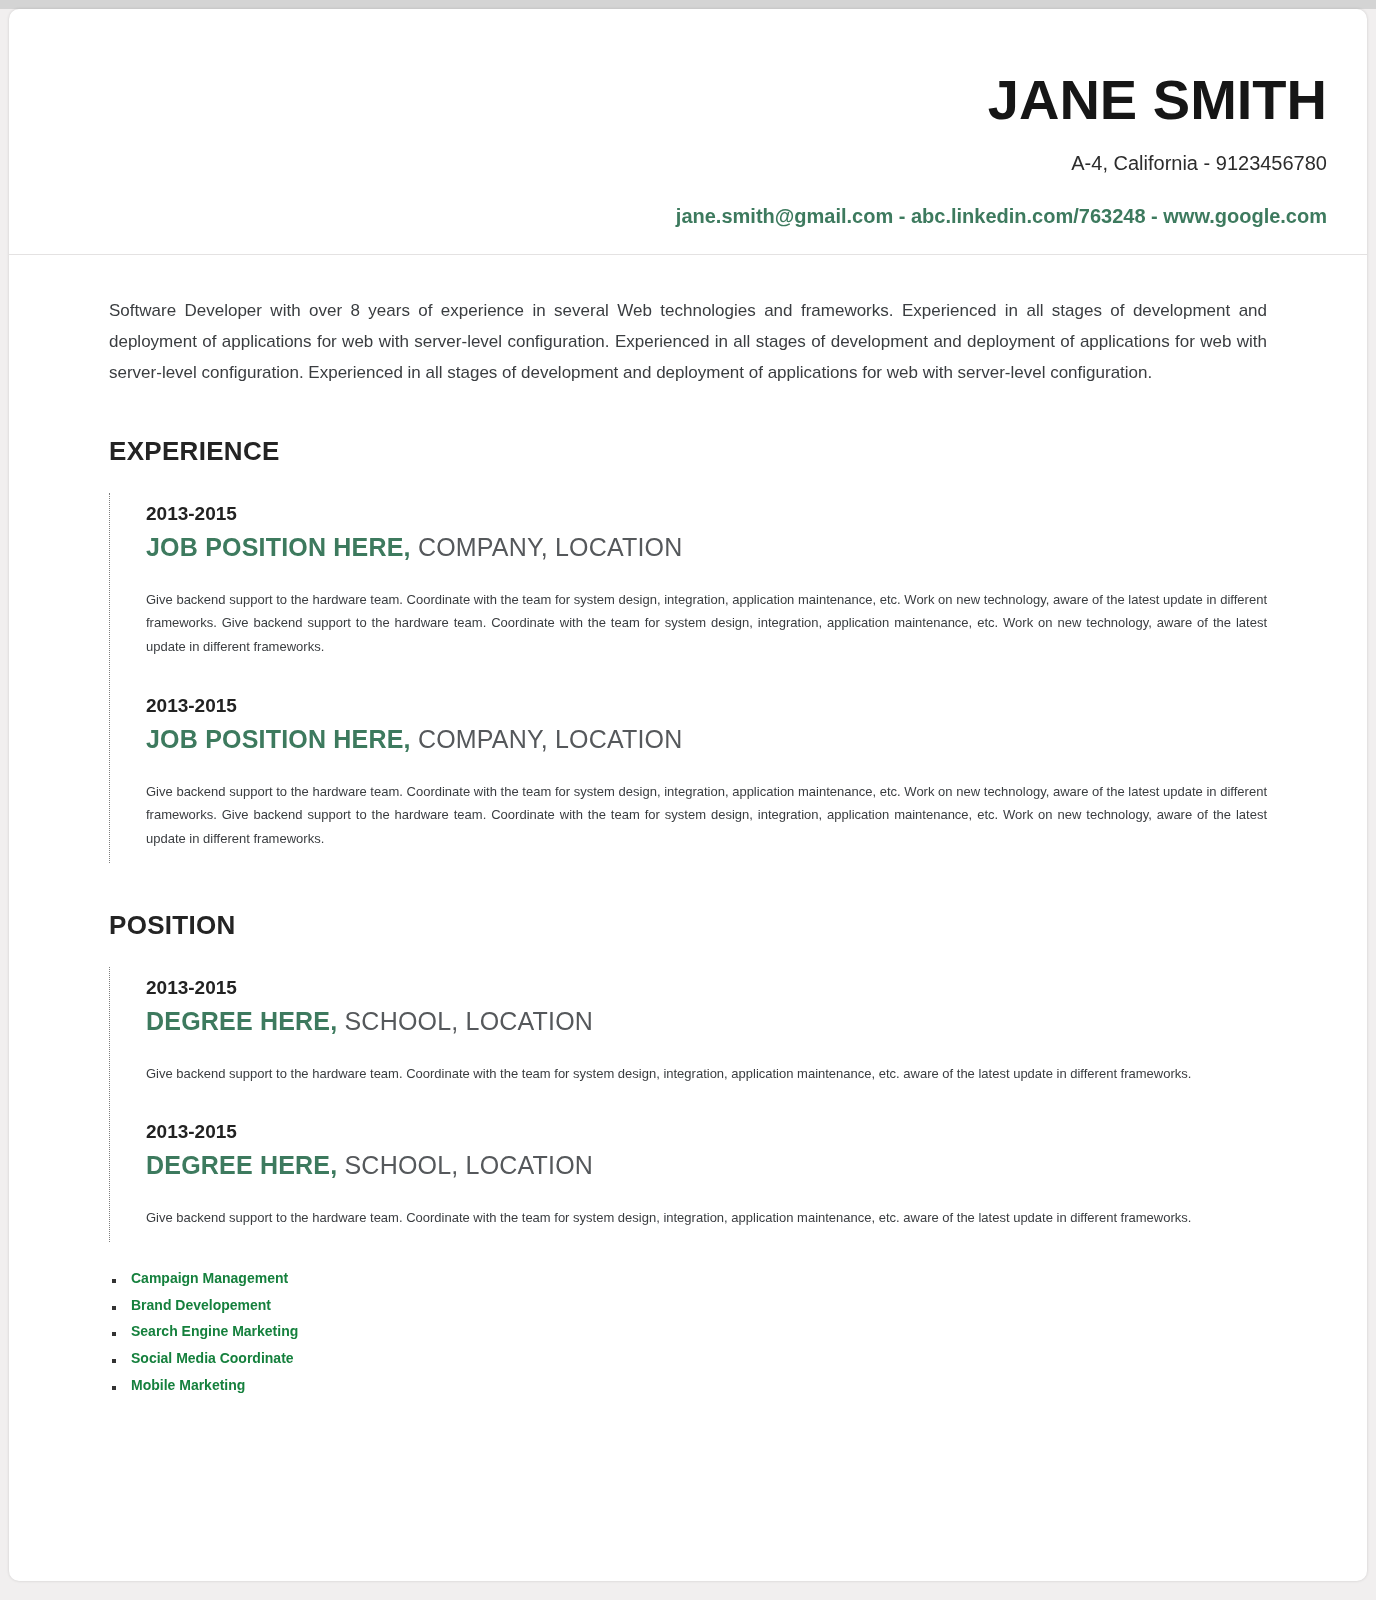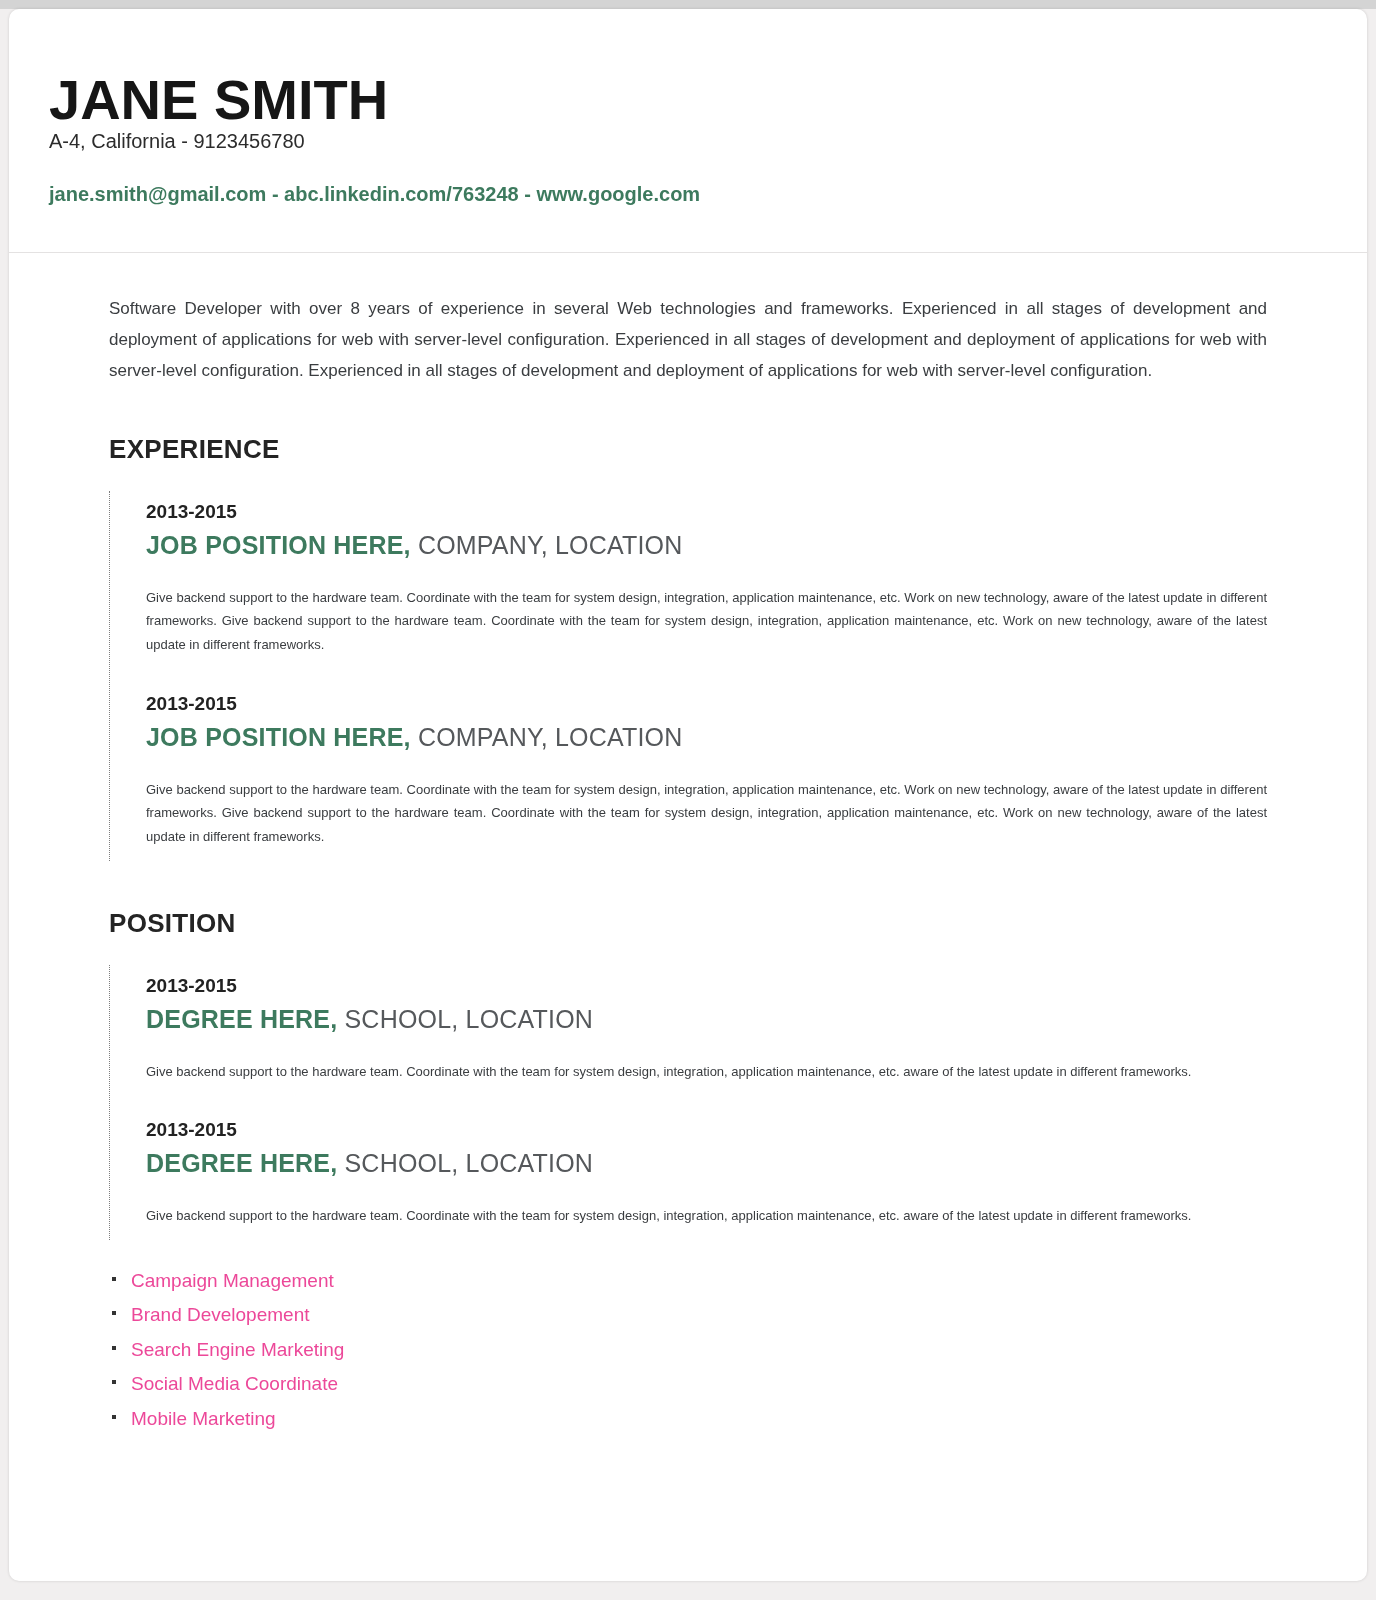--- a/index.html
+++ b/index.html
@@ -14,32 +14,33 @@
     margin: 0 9px;
     height: 1572px;
     background: #ffffff;
     border-radius: 10px;
     box-shadow: 0 0 3px rgba(0,0,0,0.15);
     overflow: hidden;
   }
 
   
   .header {
-    text-align: left;
-    padding: 62px 40px 46px 40px;
+    text-align: right;
+    padding: 62px 40px 26px 40px;
     border-bottom: 1px solid #e4e2e2;
   }
   .candidate-name {
     font-size: 56px;
     font-weight: 700;
     letter-spacing: 0px;
     color: #161616;
     line-height: 1.05;
   }
   .contact-line {
+    margin-top: 22px;
     font-size: 20px;
     color: #2c2c2c;
   }
   .links-line {
     margin-top: 30px;
     font-size: 20px;
     font-weight: 700;
     color: #3d7a5e;
   }
 
@@ -93,23 +94,24 @@
   }
 
   
   .skills-list {
     margin-top: 26px;
     list-style: none;
   }
   .skills-list li {
     position: relative;
     padding-left: 22px;
-    font-size: 19px;
+    font-size: 14px;
     line-height: 1.55;
-    color: #ec4899;
+    color: #15803d;
+    font-weight: bold;
   }
   .skills-list li + li { margin-top: 5px; }
   .skills-list li::before {
     content: "";
     position: absolute;
     left: 3px;
     top: 11px;
     width: 4px;
     height: 4px;
     background: #333333;

